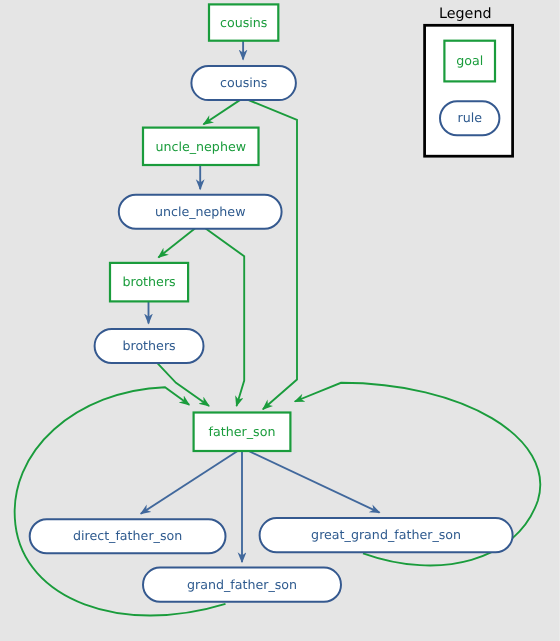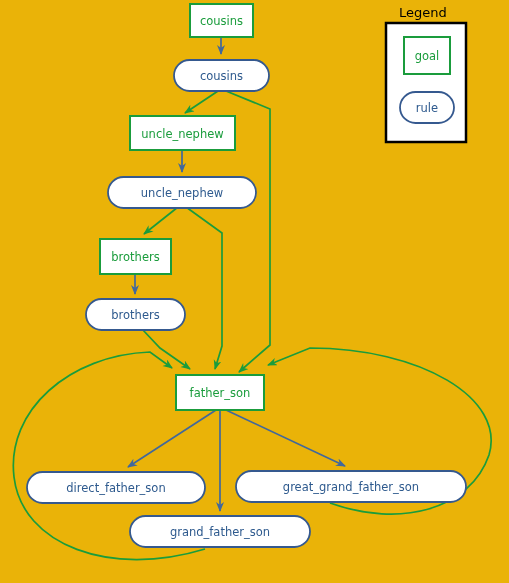--- a/index.html
+++ b/index.html
@@ -4,21 +4,21 @@
 <style>
   html, body {
     margin: 0;
     padding: 0;
     background: #ffffff;
   }
   #diagram-root {
     position: relative;
     width: 509px;
     height: 583px;
-    background: #eab308;
+    background: #e5e5e5;
     font-family: "DejaVu Sans", sans-serif;
     overflow: hidden;
   }
   svg#graph {
     position: absolute;
     left: 0;
     top: 0;
     width: 509px;
     height: 583px;
   }

